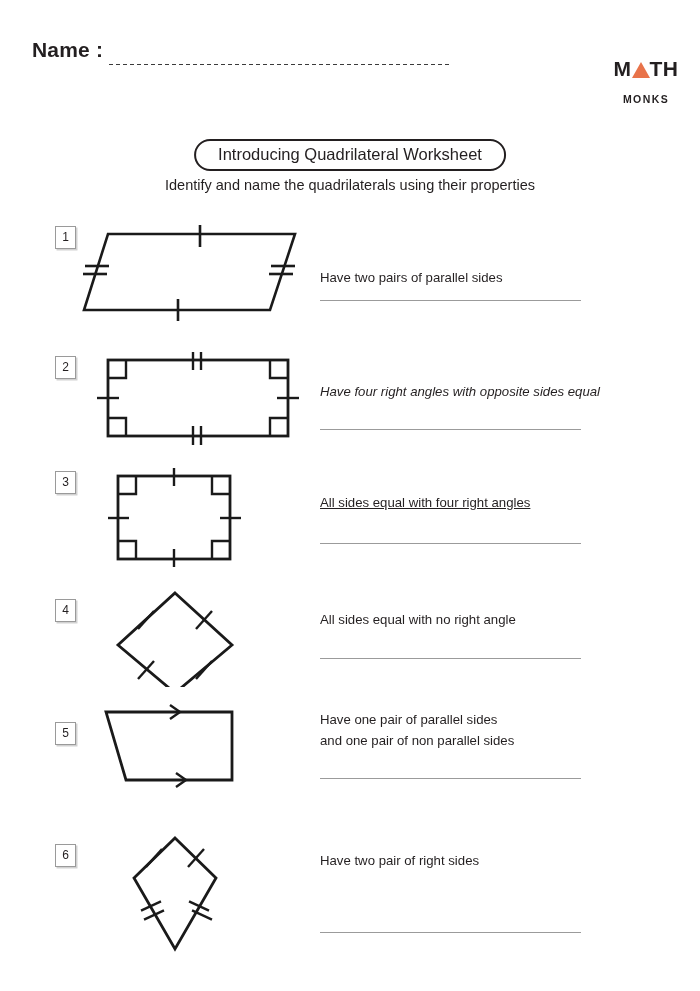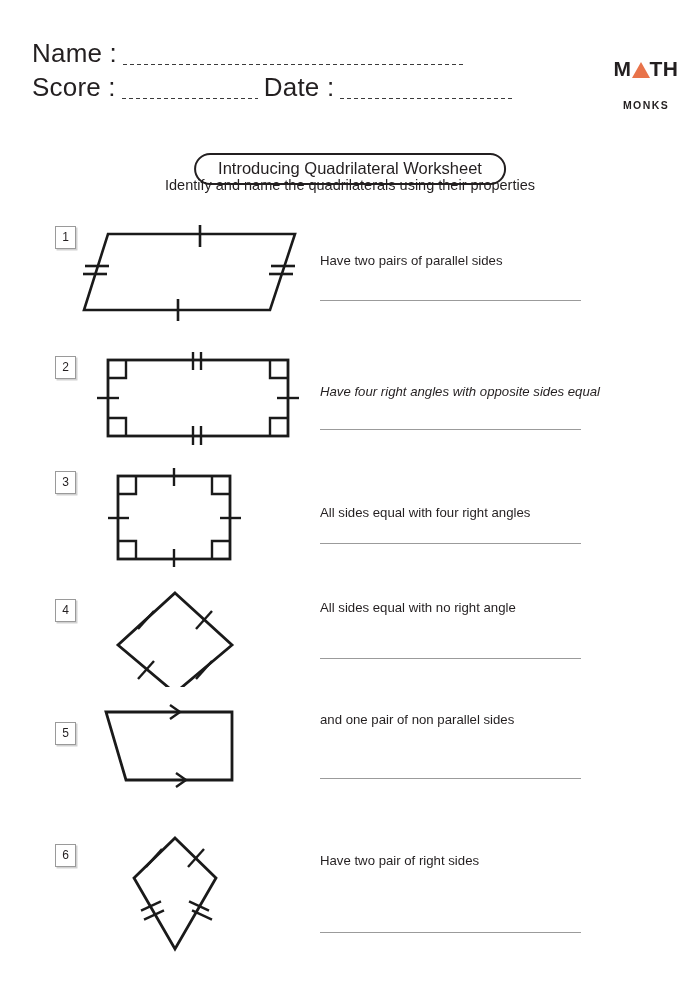--- a/index.html
+++ b/index.html
@@ -24,24 +24,25 @@
     left: 32px;
     width: 636px;
     height: 84px;
   }
   .field-row {
     display: flex;
     align-items: baseline;
     height: 34px;
   }
   .field-label {
-    font-size: 26px;
+    font-size: 21px;
     letter-spacing: 0.2px;
     white-space: nowrap;
     color: #231f20;
+    font-weight: bold;
   }
   .dashline {
     flex: 0 0 auto;
     height: 1px;
     margin-left: 6px;
     margin-right: 6px;
     align-self: flex-end;
     margin-bottom: 7px;
     background-image: repeating-linear-gradient(
       to right,
@@ -77,36 +78,35 @@
     border-right: 9px solid transparent;
     border-bottom: 16px solid #e8734a;
     display: inline-block;
     margin: 0 0px 1px 0px;
   }
   .logo-bottom {
     font-size: 10.5px;
     font-weight: bold;
     letter-spacing: 1.4px;
     color: #231f20;
-    margin-top: 21px;
+    margin-top: 15px;
   }
 
   
   .title-pill {
     position: absolute;
     top: 139px;
     left: 50%;
     transform: translateX(-50%);
     border: 2px solid #231f20;
     border-radius: 18px;
     padding: 4px 22px 5px 22px;
     font-size: 16.5px;
     color: #231f20;
     white-space: nowrap;
-    margin-top: 14px;
   }
   .subtitle {
     position: absolute;
     top: 177px;
     left: 0;
     width: 700px;
     text-align: center;
     font-size: 14.5px;
     color: #231f20;
   }
@@ -150,26 +150,20 @@
   }
 </style>
 </head>
 <body>
 
 <div class="header">
   <div class="field-row">
     <span class="field-label">Name :</span>
     <span class="dashline dash-name"></span>
   </div>
-  <div class="field-row">
-    <span class="field-label">Score :</span>
-    <span class="dashline dash-score"></span>
-    <span class="field-label">Date :</span>
-    <span class="dashline dash-date"></span>
-  </div>
 </div>
 
 <div class="logo">
   <div class="logo-top">
     <span>M</span>
     <span class="logo-tri"></span>
     <span>TH</span>
   </div>
   <div class="logo-bottom">MONKS</div>
 </div>
@@ -187,21 +181,21 @@
 
       <line x1="98" y1="77" x2="98" y2="99" stroke="#1a1a1a" stroke-width="2.6"></line>
 
       <line x1="5" y1="44" x2="29" y2="44" stroke="#1a1a1a" stroke-width="2.6"></line>
       <line x1="3" y1="52" x2="27" y2="52" stroke="#1a1a1a" stroke-width="2.6"></line>
 
       <line x1="191" y1="44" x2="215" y2="44" stroke="#1a1a1a" stroke-width="2.6"></line>
       <line x1="189" y1="52" x2="213" y2="52" stroke="#1a1a1a" stroke-width="2.6"></line>
     </svg>
   </div>
-  <div class="qtext" style="top:28px;">
+  <div class="qtext" style="top:45px;">
     <div>Have two pairs of parallel sides</div>
   </div>
   <div class="ansline" style="top:78px;width:261px;"></div>
 </div>
 
 <div class="row" style="top:352px;">
   <div class="numbox" style="top:4px;">2</div>
   <div class="shape-holder">
     <svg width="225" height="95" viewBox="0 0 225 95">
       <rect x="28" y="8" width="180" height="76" fill="none" stroke="#1a1a1a" stroke-width="2.8"></rect>
@@ -238,56 +232,57 @@
       <polyline points="150,27 132,27 132,9" fill="none" stroke="#1a1a1a" stroke-width="2.4"></polyline>
       <polyline points="38,74 56,74 56,92" fill="none" stroke="#1a1a1a" stroke-width="2.4"></polyline>
       <polyline points="150,74 132,74 132,92" fill="none" stroke="#1a1a1a" stroke-width="2.4"></polyline>
 
       <line x1="94" y1="1" x2="94" y2="19" stroke="#1a1a1a" stroke-width="2.4"></line>
       <line x1="94" y1="82" x2="94" y2="100" stroke="#1a1a1a" stroke-width="2.4"></line>
       <line x1="28" y1="51" x2="49" y2="51" stroke="#1a1a1a" stroke-width="2.4"></line>
       <line x1="140" y1="51" x2="161" y2="51" stroke="#1a1a1a" stroke-width="2.4"></line>
     </svg>
   </div>
-  <div class="qtext" style="top:35px;">
+  <div class="qtext" style="top:25px;text-decoration:underline;">
     <div>All sides equal with four right angles</div>
   </div>
   <div class="ansline" style="top:76px;width:261px;"></div>
 </div>
 
 <div class="row" style="top:582px;">
   <div class="numbox" style="top:17px;">4</div>
   <div class="shape-holder">
     <svg width="225" height="105" viewBox="0 0 225 105">
       <polygon points="95,11 152,63 95,111 38,63" fill="none" stroke="#1a1a1a" stroke-width="2.8" stroke-linejoin="miter"></polygon>
 
       <line x1="57" y1="30" x2="75" y2="46" stroke="#1a1a1a" stroke-width="2.4" transform="rotate(90 66 38)"></line>
       <line x1="115" y1="30" x2="133" y2="46" stroke="#1a1a1a" stroke-width="2.4" transform="rotate(90 124 38)"></line>
       <line x1="57" y1="80" x2="75" y2="96" stroke="#1a1a1a" stroke-width="2.4" transform="rotate(90 66 88)"></line>
       <line x1="115" y1="80" x2="133" y2="96" stroke="#1a1a1a" stroke-width="2.4" transform="rotate(90 124 88)"></line>
     </svg>
   </div>
-  <div class="qtext" style="top:15px;text-align:right;">
+  <div class="qtext" style="top:27px;text-align:right;">
     <div>All sides equal with no right angle</div>
   </div>
   <div class="ansline" style="top:76px;width:261px;"></div>
 </div>
 
 <div class="row" style="top:702px;">
   <div class="numbox" style="top:20px;">5</div>
   <div class="shape-holder">
     <svg width="225" height="95" viewBox="0 0 225 95">
       <polygon points="26,10 152,10 152,78 46,78" fill="none" stroke="#1a1a1a" stroke-width="2.8" stroke-linejoin="miter"></polygon>
 
       <polyline points="90,3 100,10 90,17" fill="none" stroke="#1a1a1a" stroke-width="2.4" stroke-linejoin="miter"></polyline>
 
       <polyline points="96,71 106,78 96,85" fill="none" stroke="#1a1a1a" stroke-width="2.4" stroke-linejoin="miter"></polyline>
     </svg>
   </div>
   <div class="qtext" style="top:7px;">
+    <div>Have one pair of parallel sides</div>
     <div>and one pair of non parallel sides</div>
   </div>
   <div class="ansline" style="top:76px;width:261px;"></div>
 </div>
 
 <div class="row" style="top:822px;">
   <div class="numbox" style="top:22px;">6</div>
   <div class="shape-holder">
     <svg width="225" height="145" viewBox="0 0 225 145">
       <polygon points="95,16 136,56 95,127 54,56" fill="none" stroke="#1a1a1a" stroke-width="2.8" stroke-linejoin="miter"></polygon>

